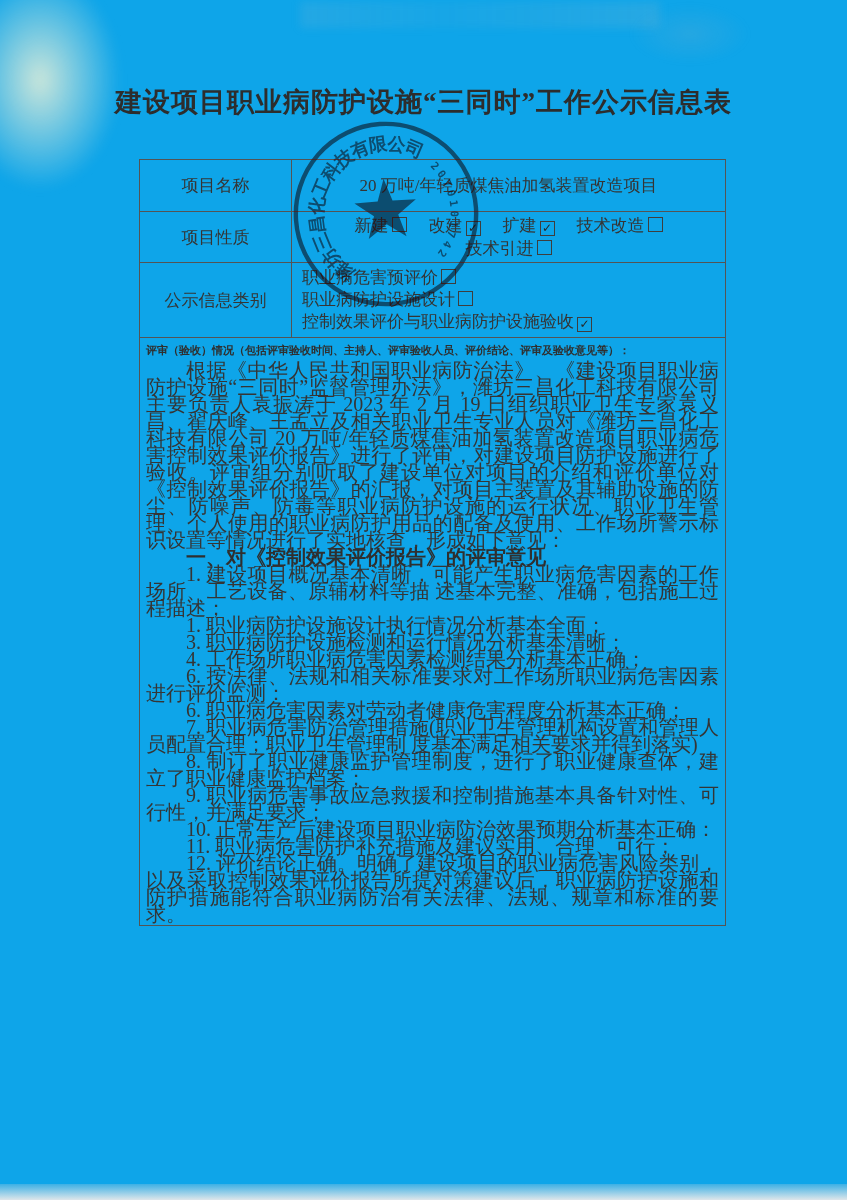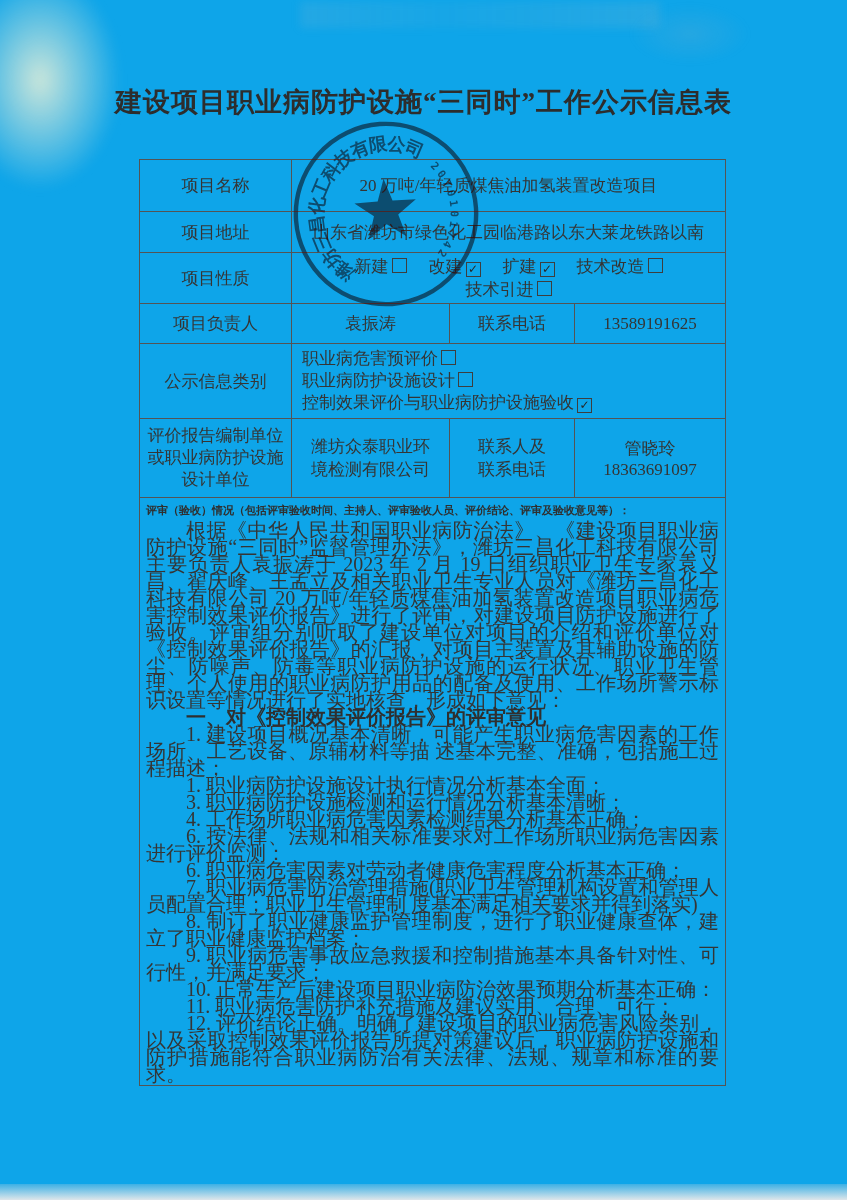--- a/index.html
+++ b/index.html
@@ -77,49 +77,31 @@
       <col style="width:152px">
         <col style="width:158px">
         <col style="width:125px">
         <col style="width:151px">
     </colgroup>
     <tbody>
         <tr class="r1">
       <td class="lab">项目名称</td>
       <td class="val" colspan="3">20 万吨/年轻质煤焦油加氢装置改造项目</td>
     </tr>
-    <tr class="r2">
-      <td class="lab">项目地址</td>
-      <td class="val" colspan="3">山东省潍坊市绿色化工园临港路以东大莱龙铁路以南</td>
-    </tr>
     <tr class="r3">
       <td class="lab">项目性质</td>
       <td id="nature-cell" colspan="3"><span class="opt inline"><span>新建</span><span class="cb"></span></span><span class="opt inline"><span>改建</span><span class="cb">✓</span></span><span class="opt inline"><span>扩建</span><span class="cb">✓</span></span><span class="opt inline"><span>技术改造</span><span class="cb"></span></span><span class="opt inline"><span>技术引进</span><span class="cb"></span></span></td>
-    </tr>
-    <tr class="r4">
-      <td class="lab">项目负责人</td>
-      <td class="val">袁振涛</td>
-      <td class="lab">联系电话</td>
-      <td class="val">13589191625</td>
     </tr>
     <tr class="r5">
       <td class="lab">公示信息类别</td>
       <td id="category-cell" colspan="3">
             <span class="opt block"><span>职业病危害预评价</span><span class="cb"></span></span>
             <span class="opt block"><span>职业病防护设施设计</span><span class="cb"></span></span>
             <span class="opt block"><span>控制效果评价与职业病防护设施验收</span><span class="cb">✓</span></span>
           </td>
-    </tr>
-    <tr class="r6">
-      <td class="lab small-lab">评价报告编制单位或职业病防护设施设计单位</td>
-      <td class="prewrap">潍坊众泰职业环
-境检测有限公司</td>
-      <td class="prewrap">联系人及
-联系电话</td>
-      <td class="val">管晓玲 18363691097</td>
     </tr>
     <tr>
       <td class="review" colspan="4">
         <div class="review-heading">评审（验收）情况（包括评审验收时间、主持人、评审验收人员、评价结论、评审及验收意见等）：</div>
         <div id="review-paragraphs">
               <div class="para">根据《中华人民共和国职业病防治法》、《建设项目职业病防护设施“三同时”监督管理办法》，潍坊三昌化工科技有限公司主要负责人袁振涛于 2023 年 2 月 19 日组织职业卫生专家袁义昌、翟庆峰、王孟立及相关职业卫生专业人员对《潍坊三昌化工科技有限公司 20 万吨/年轻质煤焦油加氢装置改造项目职业病危害控制效果评价报告》进行了评审，对建设项目防护设施进行了验收。评审组分别听取了建设单位对项目的介绍和评价单位对《控制效果评价报告》的汇报，对项目主装置及其辅助设施的防尘、防噪声、防毒等职业病防护设施的运行状况、职业卫生管理、个人使用的职业病防护用品的配备及使用、工作场所警示标识设置等情况进行了实地核查，形成如下意见：</div>
               <div class="para bold">一、对《控制效果评价报告》的评审意见</div>
               <div class="para">1. 建设项目概况基本清晰，可能产生职业病危害因素的工作场所、工艺设备、原辅材料等描 述基本完整、准确，包括施工过程描述；</div>
               <div class="para">1. 职业病防护设施设计执行情况分析基本全面；</div>
               <div class="para">3. 职业病防护设施检测和运行情况分析基本清晰；</div>

